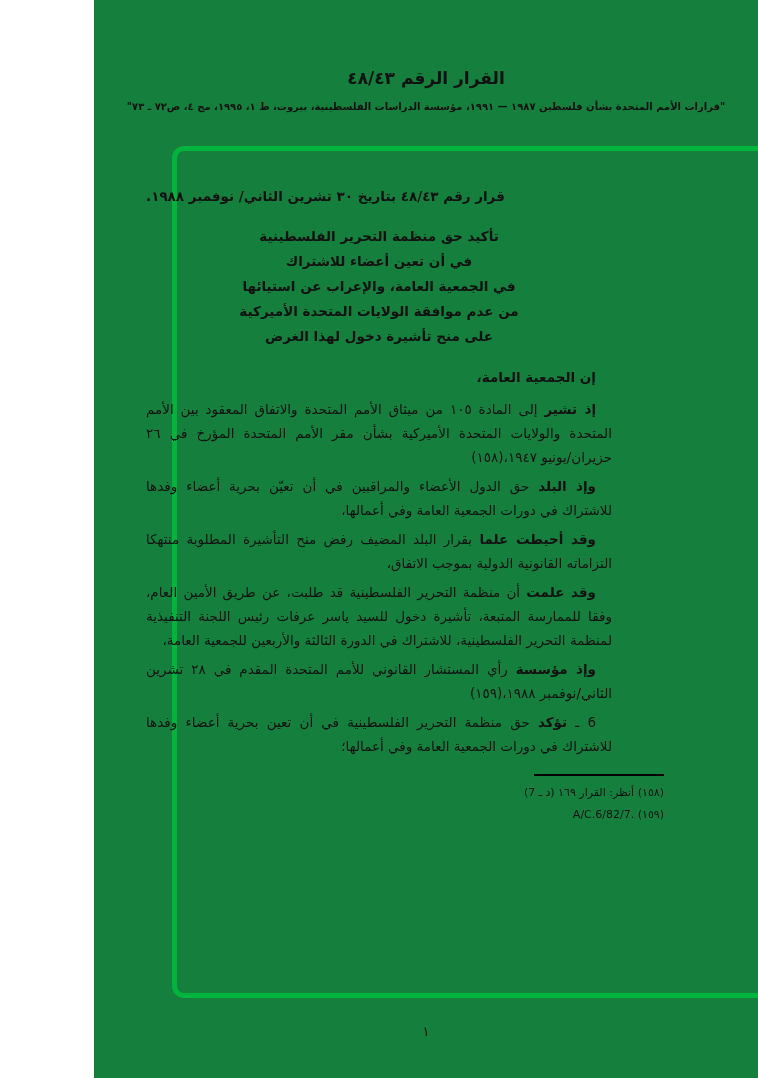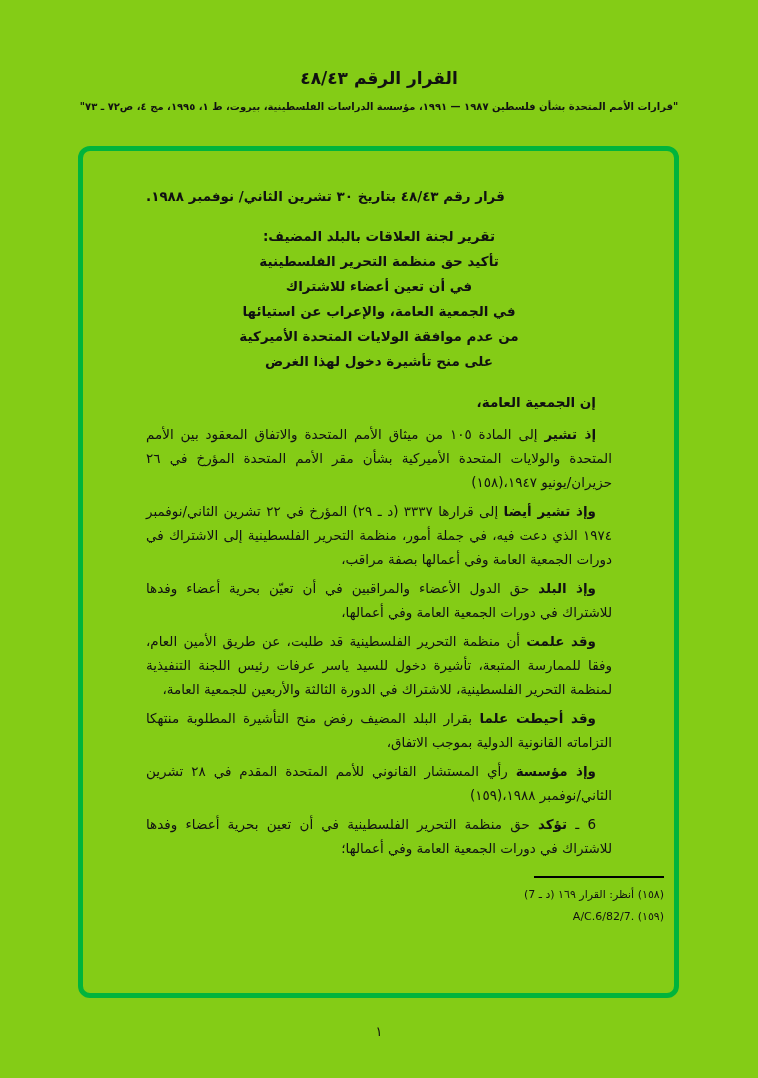--- a/index.html
+++ b/index.html
@@ -5,22 +5,22 @@
   * { box-sizing: border-box; }
   html, body { margin: 0; padding: 0; background: #ffffff; }
   body {
     width: 758px; height: 1078px;
     font-family: "DejaVu Sans", sans-serif;
     direction: rtl;
     color: #111111;
   }
   .page {
     position: relative;
-    width: 758px; height: 1078px;
-    background: #84cc16;
+    width: 664px; height: 1078px;
+    background: #15803d;
     overflow: hidden;
   }
   .header {
     position: absolute;
     top: 68px; left: 0; right: 0;
     text-align: center;
   }
   .header-title {
     font-size: 17px;
     font-weight: bold;
@@ -101,39 +101,37 @@
     <div class="header-source">"قرارات الأمم المتحدة بشأن فلسطين ١٩٨٧ — ١٩٩١، مؤسسة الدراسات الفلسطينية، بيروت، ط ١، ١٩٩٥، مج ٤، ص٧٢ ـ ٧٣"</div>
   </div>
 
   <div class="green-box"></div>
 
   <div class="doc">
 
     <p class="res-line">قرار رقم ٤٨/٤٣ بتاريخ ٣٠ تشرين الثاني/ نوفمبر ١٩٨٨.</p>
 
     <div class="doc-title">
-      <div>تقرير لجنة العلاقات بالبلد المضيف:</div>
       <div>تأكيد حق منظمة التحرير الفلسطينية</div>
       <div>في أن تعين أعضاء للاشتراك</div>
       <div>في الجمعية العامة، والإعراب عن استيائها</div>
       <div>من عدم موافقة الولايات المتحدة الأميركية</div>
       <div>على منح تأشيرة دخول لهذا الغرض</div>
     </div>
 
     <p class="opening">إن الجمعية العامة،</p>
 
     <p class="para"><span></span><span class="lead">إذ تشير</span><span> إلى المادة ١٠٥ من ميثاق الأمم المتحدة والاتفاق المعقود بين الأمم المتحدة والولايات المتحدة الأميركية بشأن مقر الأمم المتحدة المؤرخ في ٢٦ حزيران/يونيو ١٩٤٧،(١٥٨)</span></p>
 
-    <p class="para"><span></span><span class="lead">وإذ تشير أيضا</span><span> إلى قرارها ٣٣٣٧ (د ـ ٢٩) المؤرخ في ٢٢ تشرين الثاني/نوفمبر ١٩٧٤ الذي دعت فيه، في جملة أمور، منظمة التحرير الفلسطينية إلى الاشتراك في دورات الجمعية العامة وفي أعمالها بصفة مراقب،</span></p>
 
     <p class="para"><span></span><span class="lead">وإذ البلد</span><span> حق الدول الأعضاء والمراقبين في أن تعيّن بحرية أعضاء وفدها للاشتراك في دورات الجمعية العامة وفي أعمالها،</span></p>
 
+    <p class="para"><span></span><span class="lead">وقد أحيطت علما</span><span> بقرار البلد المضيف رفض منح التأشيرة المطلوبة منتهكا التزاماته القانونية الدولية بموجب الاتفاق،</span></p>
+
     <p class="para"><span></span><span class="lead">وقد علمت</span><span> أن منظمة التحرير الفلسطينية قد طلبت، عن طريق الأمين العام، وفقا للممارسة المتبعة، تأشيرة دخول للسيد ياسر عرفات رئيس اللجنة التنفيذية لمنظمة التحرير الفلسطينية، للاشتراك في الدورة الثالثة والأربعين للجمعية العامة،</span></p>
-
-    <p class="para"><span></span><span class="lead">وقد أحيطت علما</span><span> بقرار البلد المضيف رفض منح التأشيرة المطلوبة منتهكا التزاماته القانونية الدولية بموجب الاتفاق،</span></p>
 
     <p class="para"><span></span><span class="lead">وإذ مؤسسة</span><span> رأي المستشار القانوني للأمم المتحدة المقدم في ٢٨ تشرين الثاني/نوفمبر ١٩٨٨،(١٥٩)</span></p>
 
     <p class="para"><span>6 ـ </span><span class="lead">تؤكد</span><span> حق منظمة التحرير الفلسطينية في أن تعين بحرية أعضاء وفدها للاشتراك في دورات الجمعية العامة وفي أعمالها؛</span></p>
 
     <div class="footnotes">
       <div class="fn-rule"></div>
       <div class="fn-line"><span>(١٥٨)</span> <span>أنظر: القرار ١٦٩ (د ـ 7)</span></div>
       <div class="fn-line"><span>(١٥٩)</span> <span class="ltr">A/C.6/82/7.</span></div>
     </div>

